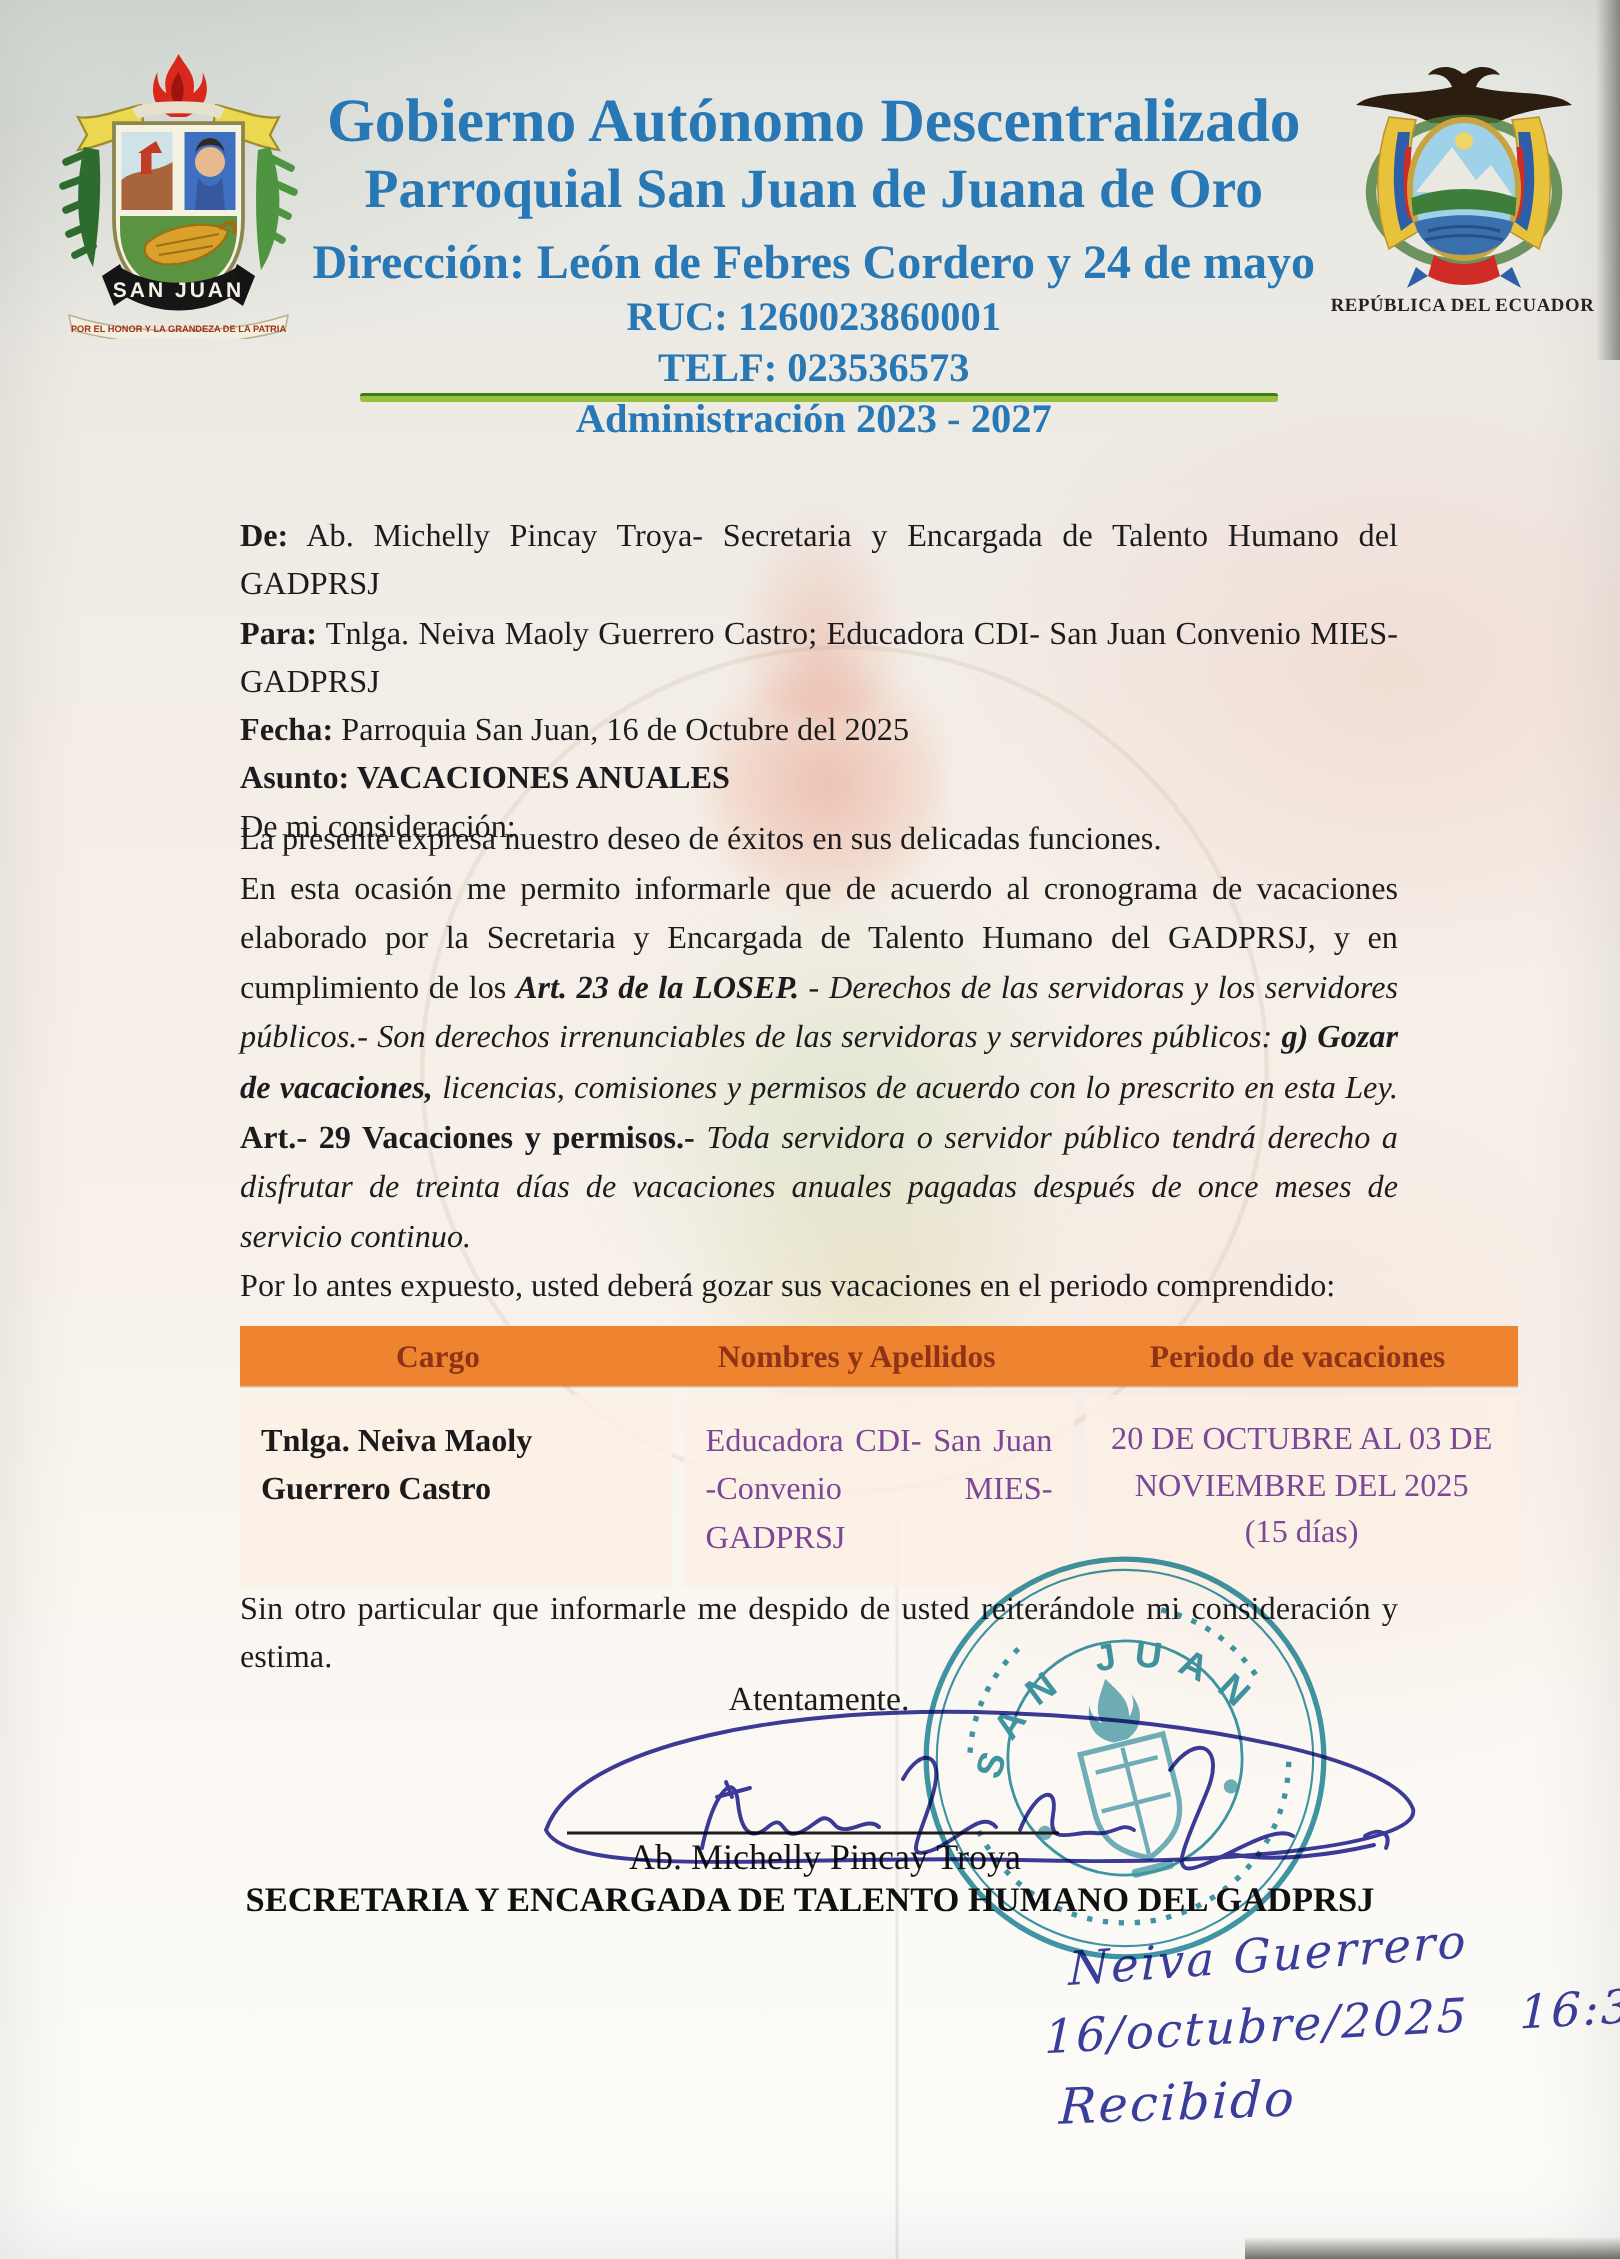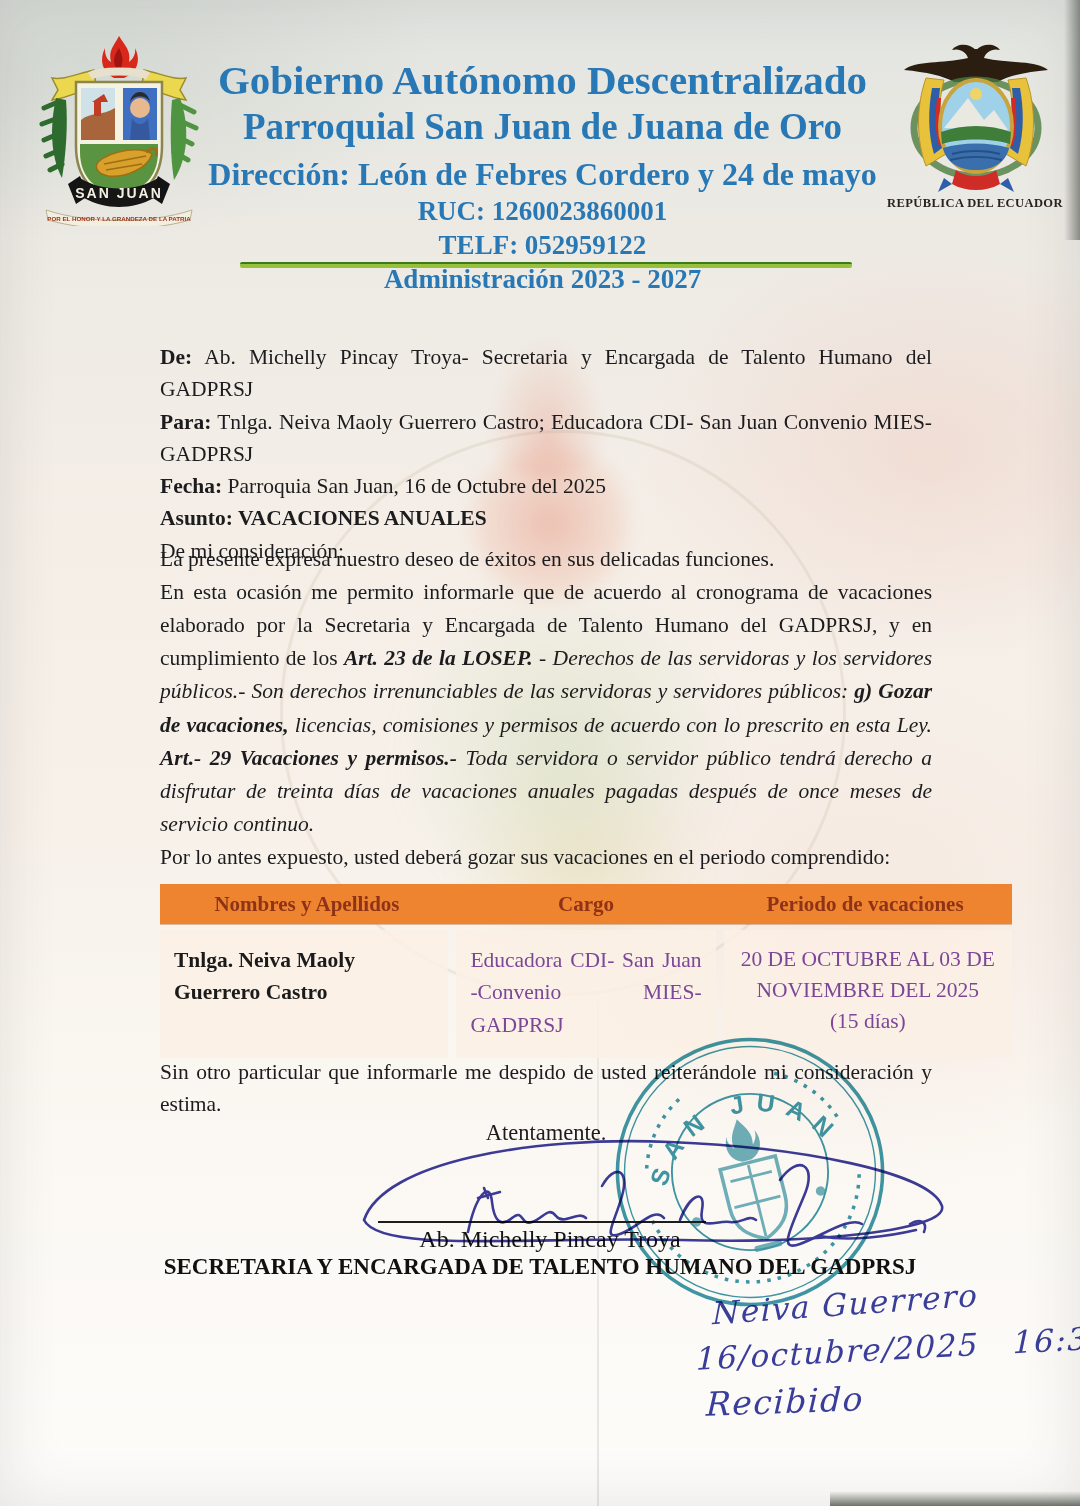--- a/index.html
+++ b/index.html
@@ -43,21 +43,21 @@
     letter-spacing:.4px;color:#29231d;z-index:2;}
   
   .title{left:0;top:292px;width:1080px;text-align:center;font-size:23.5px;font-weight:bold;z-index:2;color:#121214;}
   .meta{left:160px;top:341px;width:772px;font-size:21.5px;line-height:1.5;text-align:justify;z-index:2;}
   .meta p{margin:0;}
   .body-block{left:160px;top:543px;width:772px;font-size:21.5px;line-height:1.54;text-align:justify;z-index:2;}
   .body-block p{margin:0;}
   b.lbl{font-weight:bold;}
   .bi{font-weight:bold;font-style:italic;}
   .it{font-style:italic;}
-  .bo{font-weight:bold;font-style:italic;}
+  .bo{font-weight:bold;}
   
   .vac-table{left:160px;top:884px;width:852px;z-index:2;}
   .vac-head{display:flex;height:40px;align-items:center;background:#ef8430;
     color:#8e3317;font-weight:bold;font-size:21px;box-shadow:0 1px 0 rgba(160,80,20,.35);}
   .vac-head .hc{text-align:center;}
   .hc1{width:34.5%;} .hc2{width:31%;} .hc3{width:34.5%;}
   .vac-row{display:flex;gap:8px;margin-top:6px;min-height:128px;font-size:21.5px;}
   .vac-row .cell{background:rgba(252,240,229,0.85);padding:14px 14px 10px 14px;box-sizing:border-box;}
   .c1{width:34.5%;font-weight:bold;color:#1b1b1b;line-height:1.5;}
   .c2{width:31%;color:#7b4796;text-align:justify;line-height:1.5;}
@@ -132,21 +132,21 @@
 
     <path d="M18 182 C60 196 122 196 164 182 L162 192 C120 204 62 204 20 192 Z" fill="#f3efe0" stroke="#b9b190" stroke-width="1"></path>
     <text x="91" y="193" text-anchor="middle" font-size="6.2" font-weight="bold" fill="#a03418" font-family="Liberation Sans, sans-serif">POR EL HONOR Y LA GRANDEZA DE LA PATRIA</text>
   </svg>
 
   <div class="abs hdr-center">
     <p class="hdr-l1">Gobierno Autónomo Descentralizado</p>
     <p class="hdr-l2">Parroquial San Juan de Juana de Oro</p>
     <p class="hdr-l3">Dirección: León de Febres Cordero y 24 de mayo</p>
     <p class="hdr-l4">RUC: 1260023860001</p>
-    <p class="hdr-l5">TELF: 052959122</p>
+    <p class="hdr-l5">TELF: 023536573</p>
     <p class="hdr-l6">Administración 2023 - 2027</p>
   </div>
   <div class="abs green-rule"></div>
 
   <svg class="abs emblem" style="left:882px;top:36px;" width="188" height="160" viewBox="0 0 188 160">
 
     <path d="M94 14 C86 6 74 8 70 14 C78 12 84 16 86 22 C60 28 34 24 22 34 C44 36 62 40 72 46 L116 46 C126 40 144 36 166 34 C154 24 128 28 102 22 C104 16 110 12 118 14 C114 8 102 6 94 14 Z" fill="#2b1d10"></path>
     <circle cx="94" cy="18" r="5" fill="#2b1d10"></circle>
 
     <ellipse cx="94" cy="92" rx="62" ry="48" fill="none" stroke="#4c7c3f" stroke-width="7" opacity=".8"></ellipse>
@@ -181,22 +181,22 @@
   </div>
 
   <div class="abs body-block">
     <p>La presente expresa nuestro deseo de éxitos en sus delicadas funciones.</p>
     <p><span>En esta ocasión me permito informarle que de acuerdo al cronograma de vacaciones elaborado por la Secretaria y Encargada de Talento Humano del GADPRSJ, y  en cumplimiento de los </span><span class="bi">Art. 23 de la LOSEP.</span><span class="it"> - Derechos de las servidoras y los servidores públicos.- Son derechos irrenunciables de las servidoras y servidores públicos: </span><span class="bi">g) Gozar de vacaciones,</span><span class="it"> licencias, comisiones y permisos de acuerdo con lo prescrito en esta Ley. </span><span class="bo">Art.- 29 Vacaciones y permisos.-</span><span class="it"> Toda servidora o servidor público tendrá derecho a disfrutar de treinta días de vacaciones anuales pagadas después de once meses de servicio continuo.</span></p>
     <p>Por lo antes expuesto, usted deberá gozar sus vacaciones en el periodo comprendido:</p>
   </div>
 
   <div class="abs vac-table">
     <div class="vac-head">
+      <div class="hc hc2">Cargo</div>
       <div class="hc hc1">Nombres y Apellidos</div>
-      <div class="hc hc2">Cargo</div>
       <div class="hc hc3">Periodo de vacaciones</div>
     </div>
     <div class="vac-row">
       <div class="cell c1">Tnlga. Neiva Maoly Guerrero Castro</div>
       <div class="cell c2">Educadora CDI- San Juan -Convenio MIES- GADPRSJ</div>
       <div class="cell c3">
         <span>20 DE OCTUBRE AL 03 DE NOVIEMBRE DEL 2025</span><br>
         <span>(15 días)</span>
       </div>
     </div>

